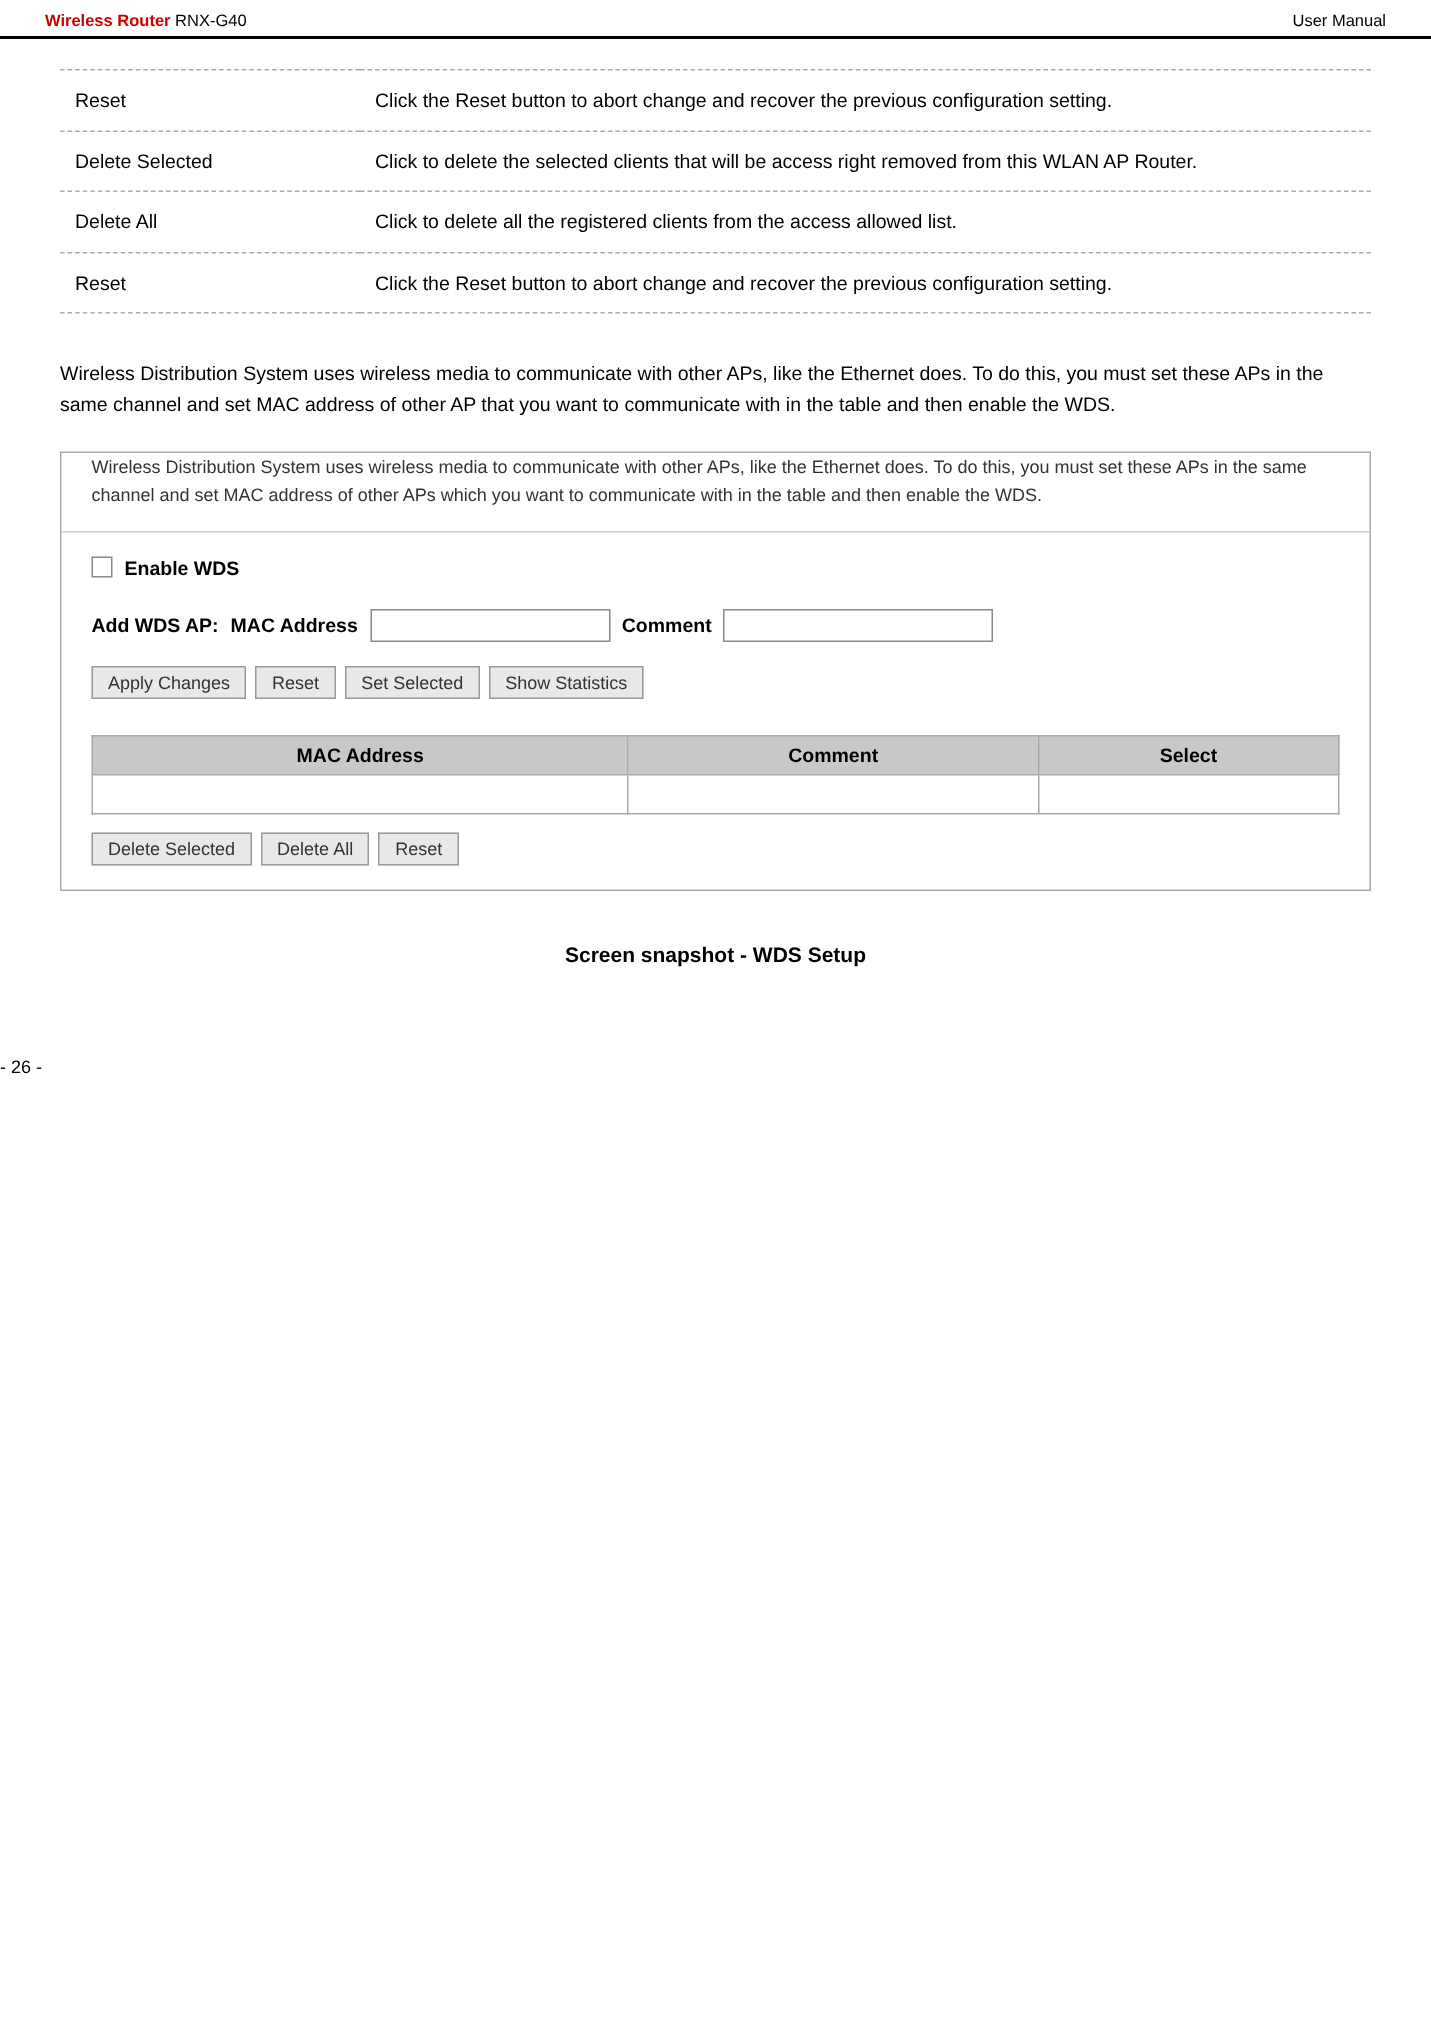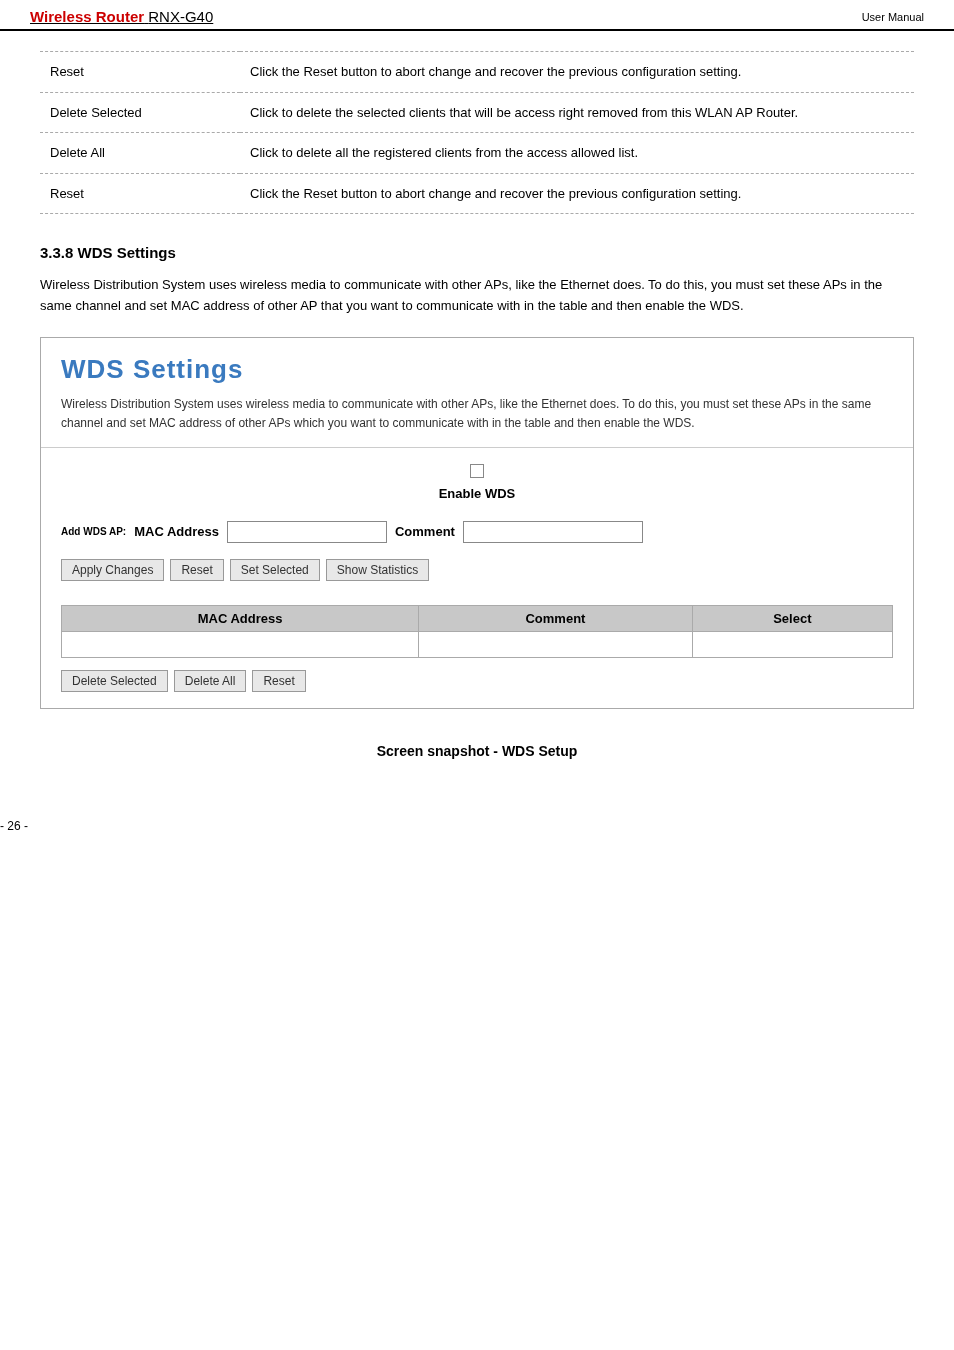--- a/index.html
+++ b/index.html
@@ -16,22 +16,21 @@
     
     .header {
       display: flex;
       justify-content: space-between;
       align-items: center;
       padding: 8px 30px 4px 30px;
       border-bottom: 2px solid #000;
       font-size: 11px;
     }
     .header-left {
-      font-size: 15px;
-      text-decoration: underline;
+      font-size: 11px;
     }
     .header-left .brand {
       font-weight: bold;
       color: #c00;
     }
     .header-right {
       font-size: 11px;
     }
 
     
@@ -101,21 +100,20 @@
     .wds-panel-body {
       padding: 16px 20px;
     }
 
     
     .enable-wds-row {
       display: flex;
       align-items: center;
       margin-bottom: 20px;
       gap: 8px;
-      flex-direction: column;
     }
     .enable-wds-checkbox {
       width: 14px;
       height: 14px;
       border: 1px solid #888;
       display: inline-block;
       background: #fff;
       flex-shrink: 0;
     }
     .enable-wds-label {
@@ -126,21 +124,21 @@
     
     .add-wds-row {
       display: flex;
       align-items: center;
       gap: 8px;
       margin-bottom: 16px;
       flex-wrap: wrap;
     }
     .add-wds-label {
       font-weight: bold;
-      font-size: 10px;
+      font-size: 13px;
       white-space: nowrap;
     }
     .mac-label {
       font-weight: bold;
       font-size: 13px;
       white-space: nowrap;
     }
     .mac-input {
       border: 1px solid #888;
       padding: 2px 4px;
@@ -256,26 +254,24 @@
           <td>Delete All</td>
           <td>Click to delete all the registered clients from the access allowed list.</td>
         </tr>
         <tr>
           <td>Reset</td>
           <td>Click the Reset button to abort change and recover the previous configuration setting.</td>
         </tr>
       </tbody>
   </table>
 
-  <div class="section-heading">3.3.8 WDS Settings</div>
 
   <p class="section-desc">Wireless Distribution System uses wireless media to communicate with other APs, like the Ethernet does. To do this, you must set these APs in the same channel and set MAC address of other AP that you want to communicate with in the table and then enable the WDS.</p>
 
   <div class="wds-panel">
-    <div class="wds-panel-title">WDS Settings</div>
     <div class="wds-panel-desc">Wireless Distribution System uses wireless media to communicate with other APs, like the Ethernet does. To do this, you must set these APs in the same channel and set MAC address of other APs which you want to communicate with in the table and then enable the WDS.</div>
     <div class="wds-panel-body">
 
       <div class="enable-wds-row">
         <div class="enable-wds-checkbox"></div>
         <span class="enable-wds-label">Enable WDS</span>
       </div>
 
       <div class="add-wds-row">
         <span class="add-wds-label">Add WDS AP:</span>

